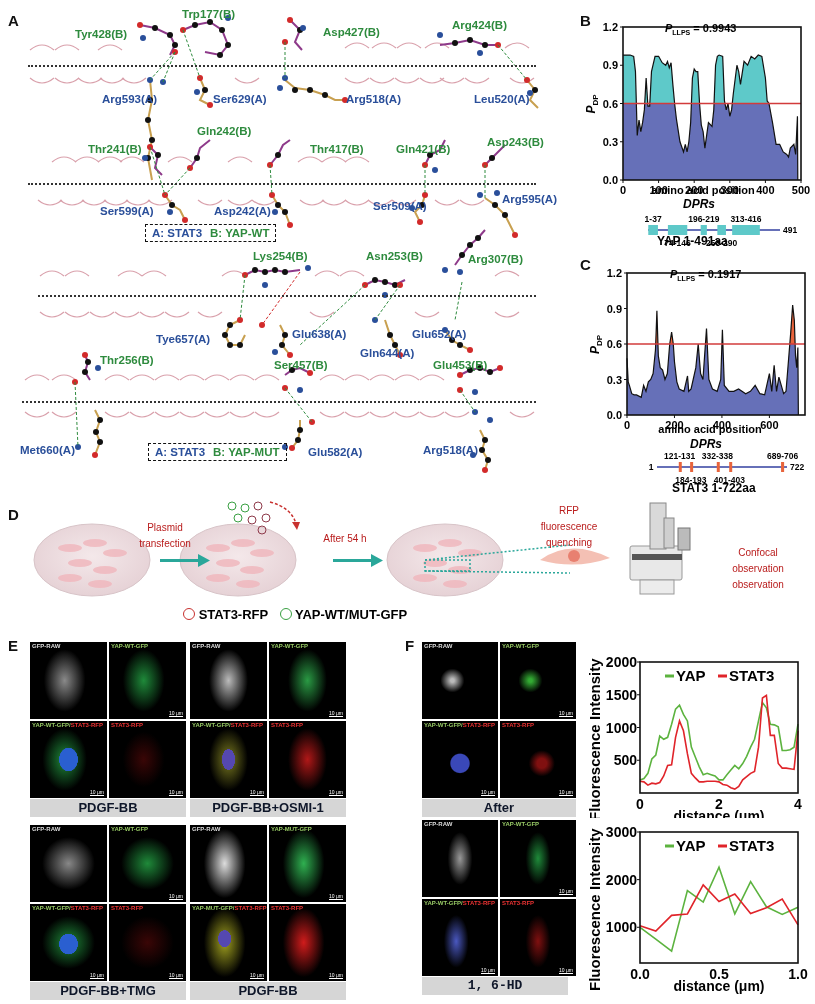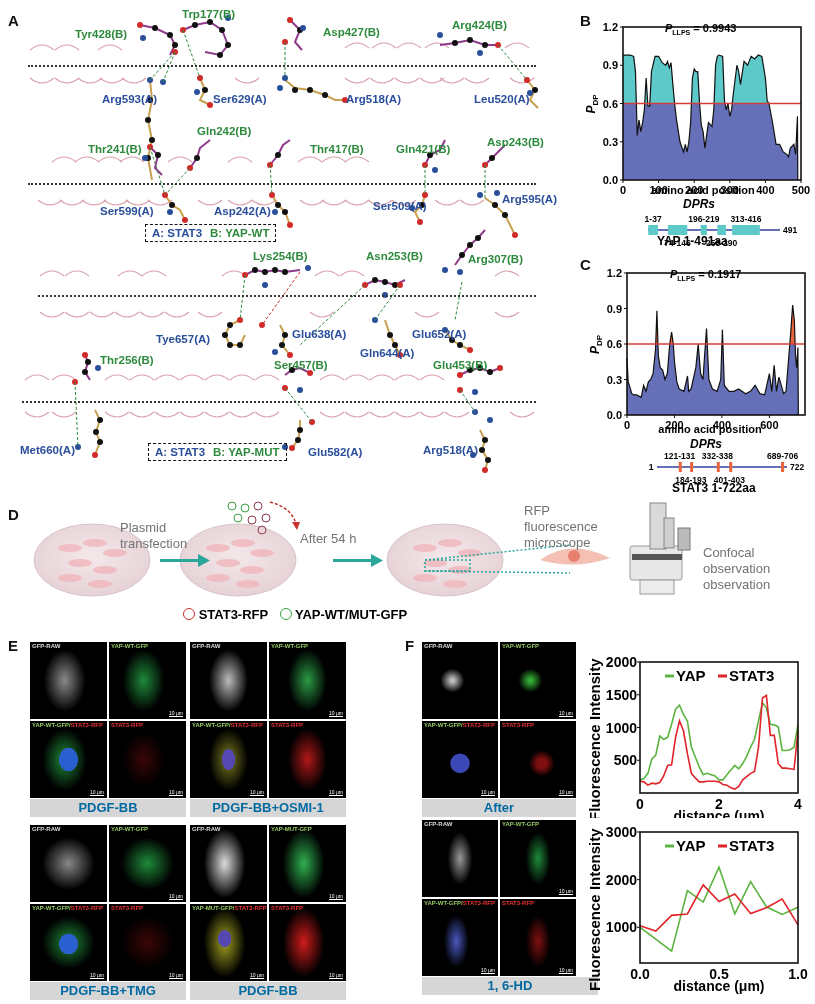--- a/index.html
+++ b/index.html
@@ -5,25 +5,25 @@
   html,body{margin:0;padding:0;background:#fff;}
   body{width:815px;height:1004px;position:relative;overflow:hidden;font-family:"Liberation Sans",sans-serif;}
   .abs{position:absolute;}
   .panel-letter{position:absolute;font-weight:bold;font-size:15px;color:#111;}
   .res-b{position:absolute;font-weight:bold;font-size:11.5px;color:#2e8b3e;white-space:nowrap;}
   .res-a{position:absolute;font-weight:bold;font-size:11.5px;color:#2a4f9a;white-space:nowrap;}
   .dash-line{position:absolute;height:0;border-top:2px dotted #333;}
   .legend-box{position:absolute;border:1.5px dashed #111;padding:2px 6px;font-weight:bold;font-size:11.5px;white-space:nowrap;}
   .legend-box .a{color:#2a4f9a;} .legend-box .b{color:#2e8b3e;margin-left:8px;}
   svg text{font-family:"Liberation Sans",sans-serif;}
-  .step-label{position:absolute;font-size:13px;color:#737373;text-align:left;line-height:16px;}
+  .step-label{position:absolute;font-size:10px;color:#b91c1c;text-align:center;line-height:16px;}
   .micro{position:absolute;background:#000;overflow:hidden;}
   .micro .lbl{position:absolute;left:2px;top:1px;font-size:6px;font-weight:bold;}
   .micro .scale{position:absolute;right:3px;bottom:2px;font-size:5px;color:#fff;border-bottom:1px solid #fff;}
-  .cond-bar{position:absolute;background:#d6d6d6;text-align:center;font-weight:bold;font-size:13px;color:#0369a1;line-height:18px;}
+  .cond-bar{position:absolute;background:#d6d6d6;text-align:center;font-weight:bold;font-size:13px;color:#0f172a;line-height:18px;}
 </style>
 </head>
 <body>
 
 <div>
   <div class="panel-letter" style="left:8px;top:12px;">A</div>
 
   <svg class="abs" style="left:0;top:0;" width="545" height="500">
     <g stroke="#d9a0ab" fill="none" stroke-width="1.2">
 
@@ -568,21 +568,21 @@
       <rect x="678" y="30" width="12" height="22" fill="#bbb" stroke="#777"></rect>
       <rect x="640" y="82" width="34" height="14" fill="#ececec" stroke="#999"></rect>
       <rect x="632" y="56" width="50" height="6" fill="#555"></rect>
     </g>
   </svg>
   <div class="step-label" style="left:120px;top:520px;width:90px;">
     <span>Plasmid</span><br><span>transfection</span>
   </div>
   <div class="step-label" style="left:300px;top:531px;width:90px;">After 54 h</div>
   <div class="step-label" style="left:524px;top:503px;width:90px;">
-    <span>RFP</span><br><span>fluorescence</span><br><span>microscope</span>
+    <span>RFP</span><br><span>fluorescence</span><br><span>quenching</span>
   </div>
   <div class="step-label" style="left:703px;top:545px;width:110px;">
     <span>Confocal</span><br><span>observation</span><br><span>observation</span>
   </div>
   <div class="abs" style="left:183px;top:607px;font-size:13px;font-weight:bold;white-space:nowrap;">
     <span style="display:inline-block;width:10px;height:10px;border:1.5px solid #c8312f;border-radius:50%;vertical-align:-1px;"></span>
     <span>STAT3-RFP</span>
     <span style="display:inline-block;width:10px;height:10px;border:1.5px solid #3aa043;border-radius:50%;vertical-align:-1px;margin-left:8px;"></span>
     <span>YAP-WT/MUT-GFP</span>
   </div>
@@ -690,21 +690,21 @@
       <span class="scale">10 μm</span>
     </div>
   <div class="micro" style="left:422px;top:899px;width:76px;height:77px;background:radial-gradient(ellipse 18% 38% at 45% 55%,#4a58c0,#000 90%);">
       <span class="lbl" style="color:#9c6;"><span>YAP-WT-GFP/</span><span style="color:#e33;">STAT3-RFP</span></span>
       <span class="scale">10 μm</span>
     </div>
   <div class="micro" style="left:500px;top:899px;width:76px;height:77px;background:radial-gradient(ellipse 18% 38% at 50% 55%,#801010,#000 90%);">
       <span class="lbl" style="color:#e33;">STAT3-RFP</span>
       <span class="scale">10 μm</span>
     </div>
-  <div class="cond-bar" style="left:422px;top:977px;width:176px;">1, 6-HD</div>
+  <div class="cond-bar" style="left:422px;top:977px;width:146px;font-family:Liberation Mono, monospace;">1, 6-HD</div>
 
   <svg class="abs" id="chartF1" style="left:585px;top:640px;" width="230" height="178">
       <path d="M55,139.9 L58.95,138.59 L62.9,133.35 L66.85,118.94 L70.8,115.01 L74.75,96.015 L78.7,99.29 L82.65,97.325 L86.6,84.225 L90.55000000000001,69.16 L94.5,65.22999999999999 L98.45,74.4 L102.4,80.94999999999999 L106.35,107.15 L110.3,116.975 L114.25,126.8 L118.2,134.66 L122.14999999999999,133.35 L126.10000000000001,134.66 L130.05,135.97 L134,139.9 L137.95,139.9 L141.9,134.66 L145.85,130.075 L149.8,125.49000000000001 L153.75,128.765 L157.7,123.525 L161.65,116.32 L165.6,107.15 L169.55,99.29 L173.5,80.94999999999999 L177.45,62.610000000000014 L181.4,67.85 L185.35,84.225 L189.29999999999998,84.88 L193.25,86.845 L197.20000000000002,110.425 L201.15,110.425 L205.1,109.77 L209.04999999999998,107.15 L213,84.225" fill="none" stroke="#5cb33f" stroke-width="1.6"></path>
       <path d="M55,141.21 L58.95,141.865 L62.9,145.14 L66.85,143.175 L70.8,143.82999999999998 L74.75,142.52 L78.7,135.97 L82.65,125.49000000000001 L86.6,124.83500000000001 L90.55000000000001,97.325 L94.5,80.94999999999999 L98.45,90.775 L102.4,113.7 L106.35,133.35 L110.3,137.935 L114.25,141.865 L118.2,141.865 L122.14999999999999,141.21 L126.10000000000001,141.21 L130.05,141.21 L134,141.865 L137.95,144.485 L141.9,145.14 L145.85,147.76 L149.8,149.07 L153.75,146.45 L157.7,139.9 L161.65,136.625 L165.6,133.35 L169.55,131.385 L173.5,107.15 L177.45,58.025000000000006 L181.4,55.405 L185.35,95.36 L189.29999999999998,95.36 L193.25,123.525 L197.20000000000002,128.11 L201.15,128.11 L205.1,128.765 L209.04999999999998,129.42000000000002 L213,90.775" fill="none" stroke="#e0242a" stroke-width="1.6"></path>
       <rect x="55" y="22" width="158" height="131" fill="none" stroke="#111" stroke-width="1.6"></rect>
       <line x1="52" x2="55" y1="120.25" y2="120.25" stroke="#111"></line>
       <text x="52" y="125.25" text-anchor="end" font-size="14" font-weight="bold">500</text>
       <line x1="52" x2="55" y1="87.5" y2="87.5" stroke="#111"></line>
       <text x="52" y="92.5" text-anchor="end" font-size="14" font-weight="bold">1000</text>
       <line x1="52" x2="55" y1="54.75" y2="54.75" stroke="#111"></line>

